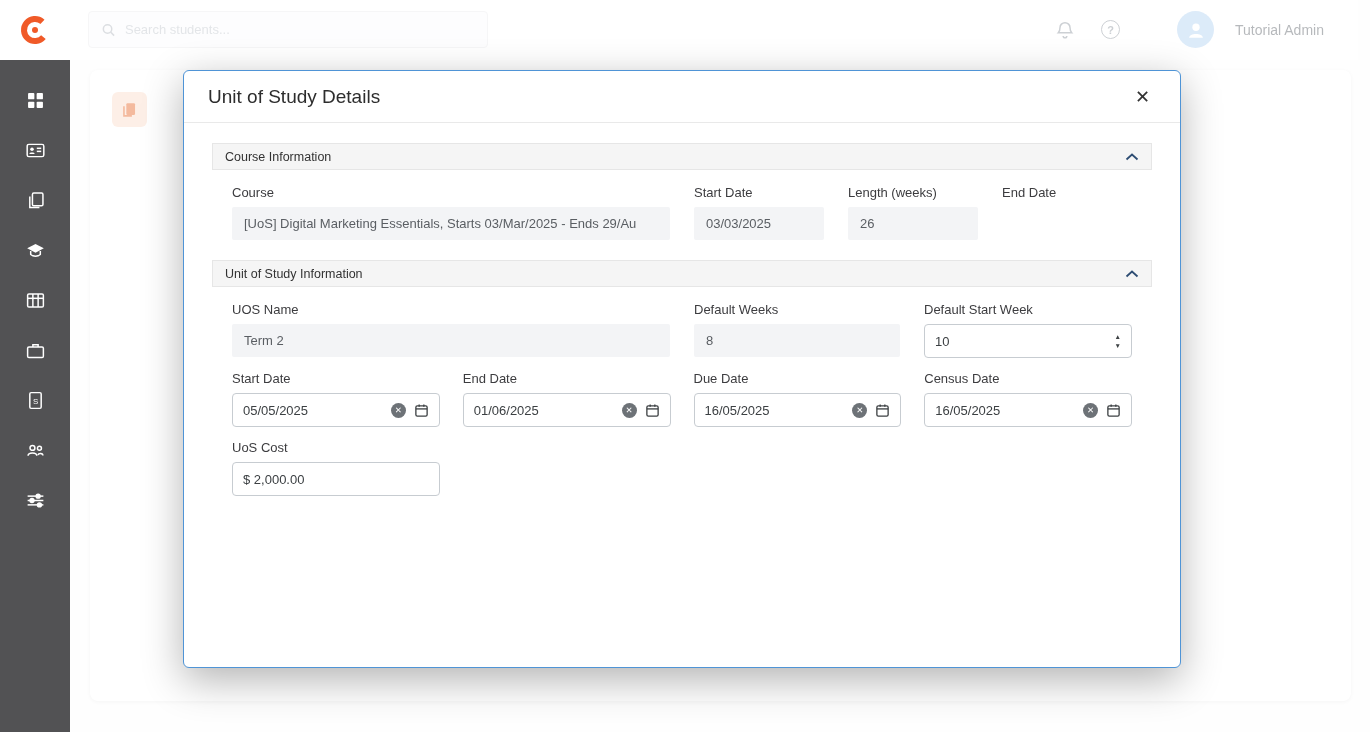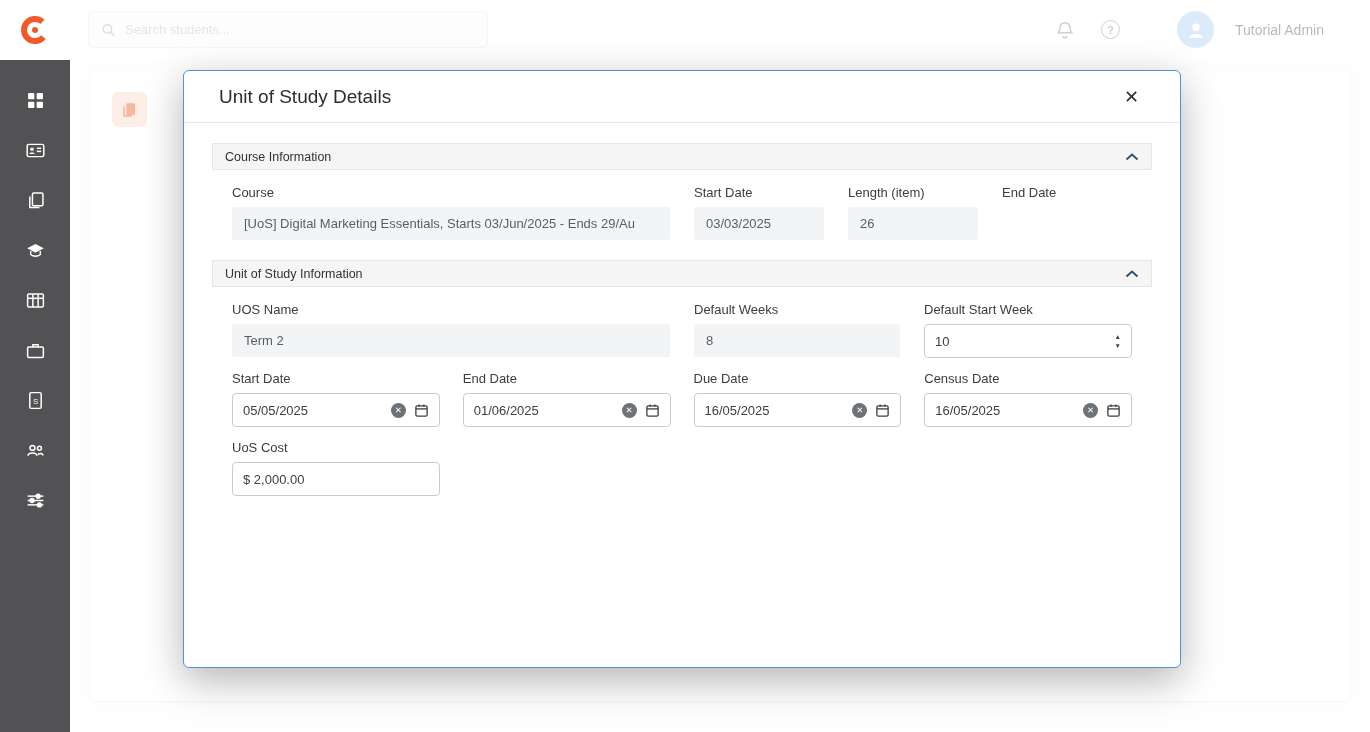--- a/index.html
+++ b/index.html
@@ -52,21 +52,21 @@
   .btn-lite{height:30px;border:1px solid #a8c7ee;background:#fff;border-radius:4px;color:#1a73e8;font-size:13px;display:flex;align-items:center;justify-content:center;gap:6px;cursor:pointer}
   .rt-date-lb{left:1190px;top:292px;font-size:10.5px;color:#9aa0a6}
   .rt-date{left:1181px;top:303px;width:150px;height:33px;background:#f3f4f6;border-radius:3px;display:flex;align-items:center;padding-left:9px;font-size:13px;color:#5f6368}
   .icon-btn{width:34px;height:30px;border:1px solid #dadce0;background:#fff;border-radius:4px;display:flex;align-items:center;justify-content:center;font-size:15px;color:#56708f;cursor:pointer}
 
   
   .overlay{position:absolute;left:70px;top:0;width:1300px;height:732px;background:rgba(255,255,255,.5);z-index:2}
 
   
   .modal{position:absolute;left:183px;top:70px;width:998px;height:598px;background:#fff;border:1px solid #4f94d6;border-radius:6px;box-shadow:0 12px 40px rgba(0,0,0,.3);z-index:10}
-  .m-head{height:52px;display:flex;align-items:center;padding:0 35px;border-bottom:1px solid #e9e9e9}
+  .m-head{height:52px;display:flex;align-items:center;padding:0 24px;border-bottom:1px solid #e9e9e9}
   .m-title{font-size:19px;color:#2d2d2d}
   .m-close{margin-left:auto;font-size:18px;color:#333;cursor:pointer;padding:4px 6px}
   .m-body{padding:20px 28px 0}
   .sec-head{height:27px;background:#f5f5f5;border:1px solid #e6e6e6;display:flex;align-items:center;padding:0 12px;font-size:12.5px;color:#323232;cursor:pointer}
   .sec-chev{margin-left:auto;display:flex}
   .sec-body{padding:15px 20px 17px}
   .row{display:flex;margin-bottom:13px}
   .row-ci{gap:24px}.row-u1{gap:24px}.row-u2{gap:23px}
   .w438{width:438px}.w130{width:130px}.w206{width:206px}.w208{width:208px}
   .flabel{font-size:13px;color:#3c3c3f;margin-bottom:7px}
@@ -289,31 +289,31 @@
         <svg width="14" height="8" viewBox="0 0 14 8" fill="none" stroke="#2e4d73" stroke-width="1.8">
             <polyline points="1.5,6.5 7,1.5 12.5,6.5"></polyline>
           </svg>
       </span>
     </div>
     <div class="sec-body">
       <div class="row row-ci" style="margin-bottom:3px">
         <div class="w438">
           <div class="flabel">Course</div>
           <div class="fld-ro">
-              <span>[UoS] Digital Marketing Essentials, Starts 03/Jun/2025 - Ends 29/Au</span>
+              <span>[UoS] Digital Marketing Essentials, Starts 03/Mar/2025 - Ends 29/Au</span>
             </div>
         </div>
         <div class="w130">
           <div class="flabel">Start Date</div>
           <div class="fld-ro">
               <span>03/03/2025</span>
             </div>
         </div>
         <div class="w130">
-          <div class="flabel">Length (item)</div>
+          <div class="flabel">Length (weeks)</div>
           <div class="fld-ro">
               <span>26</span>
             </div>
         </div>
         <div class="w130">
           <div class="flabel">End Date</div>
         </div>
       </div>
     </div>
 

